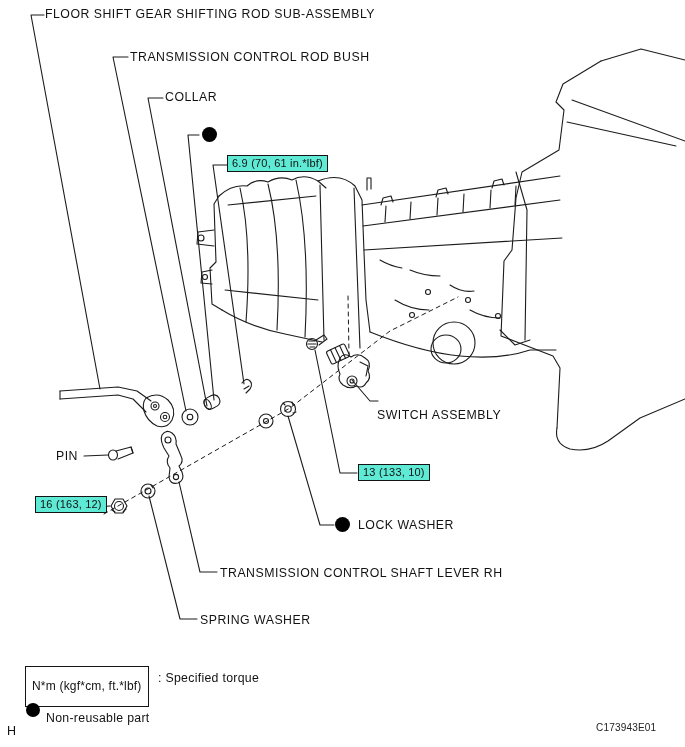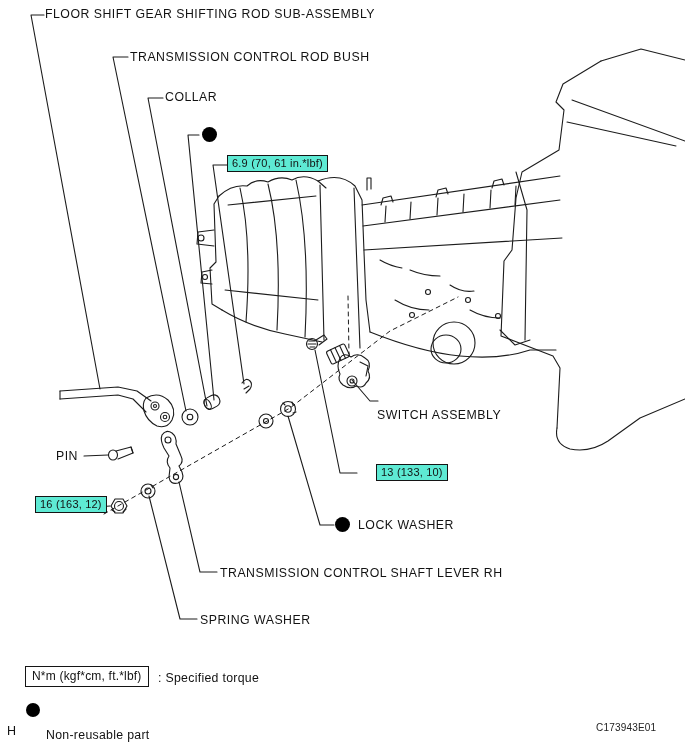--- a/index.html
+++ b/index.html
@@ -5,21 +5,21 @@
   html,body{margin:0;padding:0;background:#ffffff;}
   #page{position:relative;width:685px;height:747px;background:#ffffff;overflow:hidden;
         font-family:"Liberation Sans",sans-serif;color:#111;}
   svg{position:absolute;left:0;top:0;}
   .lbl{position:absolute;white-space:nowrap;font-size:12.3px;letter-spacing:.5px;color:#121212;}
   .torque-box{position:absolute;white-space:nowrap;border:1.6px solid #141414;background:#5eead4;
               font-size:11px;letter-spacing:.2px;padding:1px 4px;line-height:13px;color:#121212;}
   .dot{position:absolute;width:15px;height:15px;border-radius:50%;background:#000;}
   .dot.small{width:14px;height:14px;}
   .legend-box{position:absolute;border:1.6px solid #141414;background:#fff;font-size:12px;
-              letter-spacing:.2px;padding:2px 6px;line-height:15px;color:#121212;}
+              letter-spacing:.2px;padding:12px 6px;line-height:15px;color:#121212;}
   .caption{position:absolute;white-space:nowrap;font-size:12.3px;letter-spacing:.3px;color:#121212;}
   .fig-code{position:absolute;font-size:10px;letter-spacing:.2px;color:#222;font-weight:normal;}
   .page-marker{position:absolute;font-size:12.5px;color:#121212;}
 </style>
 </head>
 <body>
 
 <div id="page">
 
   <svg width="685" height="747" viewBox="0 0 685 747">
@@ -180,29 +180,29 @@
   <div class="lbl" style="left:165px;top:90px">COLLAR</div>
 
   <div class="dot" style="left:202px;top:127px"></div>
 
   <div class="torque-box" style="left:227px;top:155px">6.9 (70, 61 in.*lbf)</div>
 
   <div class="lbl" style="left:377px;top:408px">SWITCH ASSEMBLY</div>
 
   <div class="lbl" style="left:56px;top:449px">PIN</div>
 
-  <div class="torque-box" style="left:376px;top:464px">13 (133, 10)</div>
+  <div class="torque-box" style="left:358px;top:464px">13 (133, 10)</div>
   <div class="torque-box" style="left:35px;top:496px">16 (163, 12)</div>
 
   <div class="dot" style="left:335px;top:517px"></div>
   <div class="lbl" style="left:358px;top:518px">LOCK WASHER</div>
 
   <div class="lbl" style="left:220px;top:566px">TRANSMISSION CONTROL SHAFT LEVER RH</div>
   <div class="lbl" style="left:200px;top:613px">SPRING WASHER</div>
 
   <div class="legend-box" style="left:25px;top:666px">N*m (kgf*cm, ft.*lbf)</div>
   <div class="caption" style="left:158px;top:671px">: Specified torque</div>
   <div class="dot small" style="left:26px;top:703px"></div>
-  <div class="caption" style="left:46px;top:728px">Non-reusable part</div>
+  <div class="caption" style="left:46px;top:711px">Non-reusable part</div>
 
   <div class="page-marker" style="left:7px;top:724px">H</div>
   <div class="fig-code" style="left:596px;top:722px">C173943E01</div>
 </div>
 
 </body></html>

